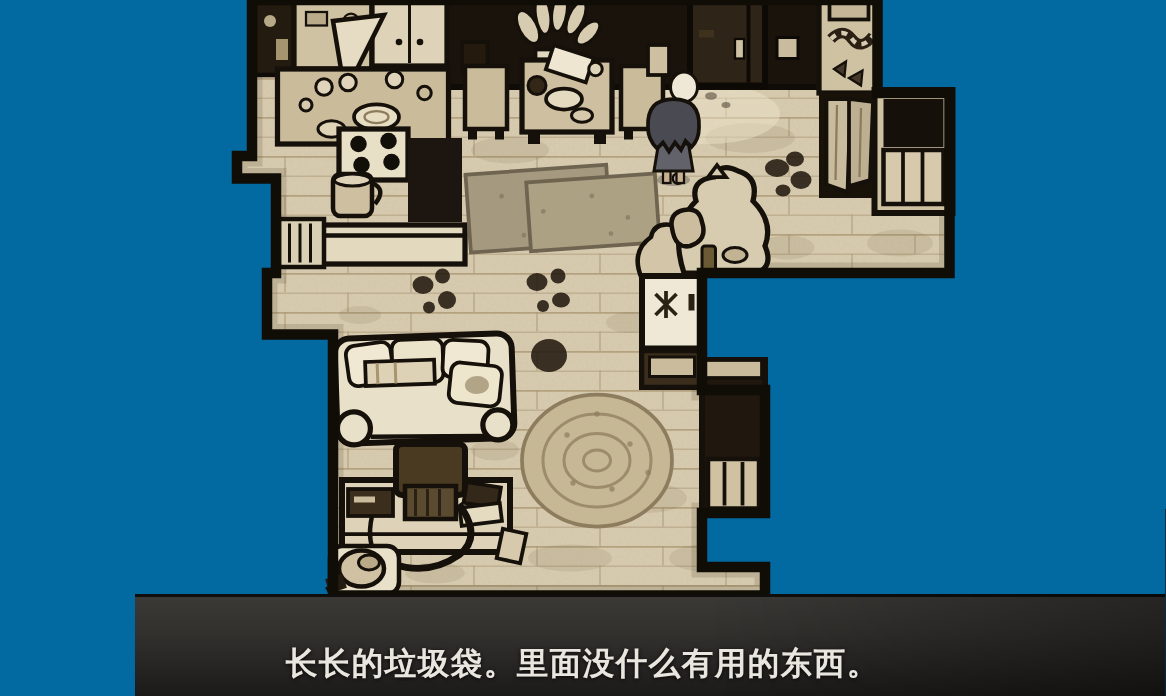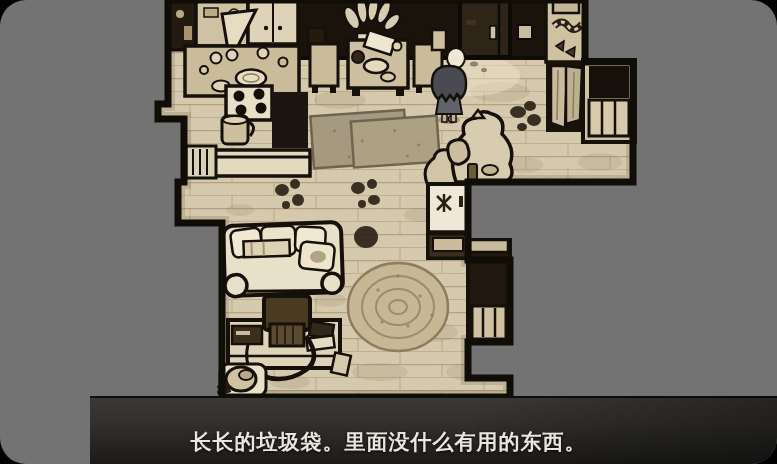--- a/index.html
+++ b/index.html
@@ -1,20 +1,19 @@
 <!DOCTYPE html>
 <html><head>
 <meta charset="utf-8">
 <style>
   html,body{margin:0;padding:0;background:#000;}
   .stage{
     position:relative;width:777px;height:464px;overflow:hidden;
-    background:#737373;
+    background:#0369a1;
     font-family:"Liberation Sans", sans-serif;
-    border-radius:26px;
   }
   .scene-svg{position:absolute;left:0;top:0;}
   .subtitle-bar{
     position:absolute;left:90px;right:0;top:396px;bottom:0;
     background:
       linear-gradient(90deg, rgba(0,0,0,0) 55%, rgba(0,0,0,0.35) 100%),
       linear-gradient(180deg,#3b3936 0%,#33312e 35%,#262523 70%,#1b1a18 100%);
     border-top:2px solid rgba(0,0,0,0.45);
   }
   .subtitle-text{

